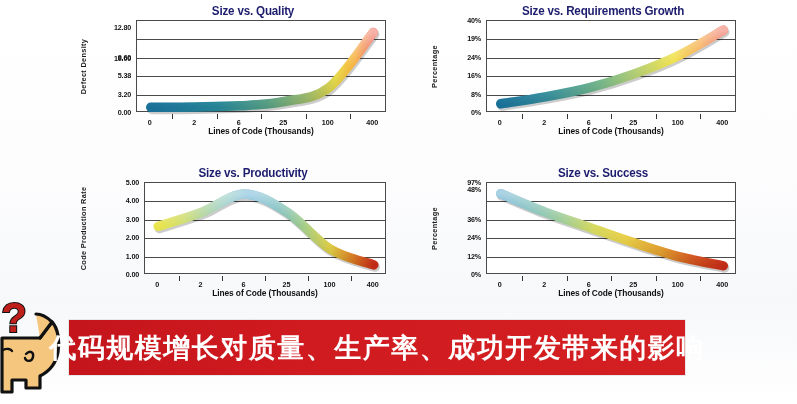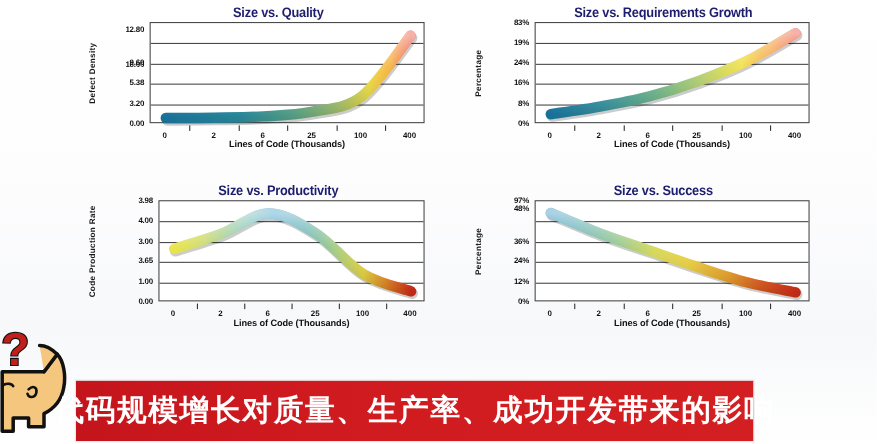--- a/index.html
+++ b/index.html
@@ -108,21 +108,21 @@
     font-size: 8.4px;
     font-weight: bold;
     color: #111;
     white-space: nowrap;
     letter-spacing: -0.1px;
   }
 
   
   #banner {
     position: absolute;
-    left: 68px; top: 345px;
+    left: 68px; top: 319px;
     width: 618px; height: 57px;
     background: linear-gradient(90deg,#c4151c 0%,#cf1a1f 35%,#d41f22 100%);
     border: 1.5px solid #e8e8e8;
     display: flex;
     align-items: center;
     justify-content: center;
   }
   #banner-text {
     color: #ffffff;
     font-size: 27px;
@@ -207,21 +207,21 @@
       <div class="chart-body" style="height: 118px;">
         <div class="ylabel" style="height: 92px;">
           <span>Percentage</span>
         </div>
         <div class="yticks" style="left: 22px; height: 92px;">
           <div style="top: 92px;">0%</div>
           <div style="top: 73.6px;">8%</div>
           <div style="top: 55.2px;">16%</div>
           <div style="top: 36.8px;">24%</div>
           <div style="top: 18.4px;">19%</div>
-          <div style="top: 0px;">83%</div>
+          <div style="top: 0px;">40%</div>
         </div>
         <div class="plot" style="left: 58px; width: 250px; height: 92px;">
           <div class="gridline" style="top: 73.6px;"></div>
           <div class="gridline" style="top: 55.2px;"></div>
           <div class="gridline" style="top: 36.8px;"></div>
           <div class="gridline" style="top: 18.4px;"></div>
           <svg width="250" height="92">
             <defs>
               <linearGradient id="grad1" x1="0" y1="0" x2="1" y2="0">
                 <stop offset="0%" stop-color="#1f88b8"></stop>
@@ -261,24 +261,24 @@
     </div>
     <div class="chart" style="left: 78px; top: 166px; width: 350px; height: 158px;">
       <div class="chart-title">Size vs. Productivity</div>
       <div class="chart-body" style="height: 118px;">
         <div class="ylabel" style="height: 92px;">
           <span>Code Production Rate</span>
         </div>
         <div class="yticks" style="left: 30px; height: 92px;">
           <div style="top: 92px;">0.00</div>
           <div style="top: 73.6px;">1.00</div>
-          <div style="top: 55.2px;">3.65</div>
+          <div style="top: 55.2px;">2.00</div>
           <div style="top: 36.8px;">3.00</div>
           <div style="top: 18.4px;">4.00</div>
-          <div style="top: 0px;">3.98</div>
+          <div style="top: 0px;">5.00</div>
         </div>
         <div class="plot" style="left: 66px; width: 242px; height: 92px;">
           <div class="gridline" style="top: 73.6px;"></div>
           <div class="gridline" style="top: 55.2px;"></div>
           <div class="gridline" style="top: 36.8px;"></div>
           <div class="gridline" style="top: 18.4px;"></div>
           <svg width="242" height="92">
             <defs>
               <linearGradient id="grad2" x1="0" y1="0" x2="1" y2="0">
                 <stop offset="0%" stop-color="#e8e23a"></stop>

